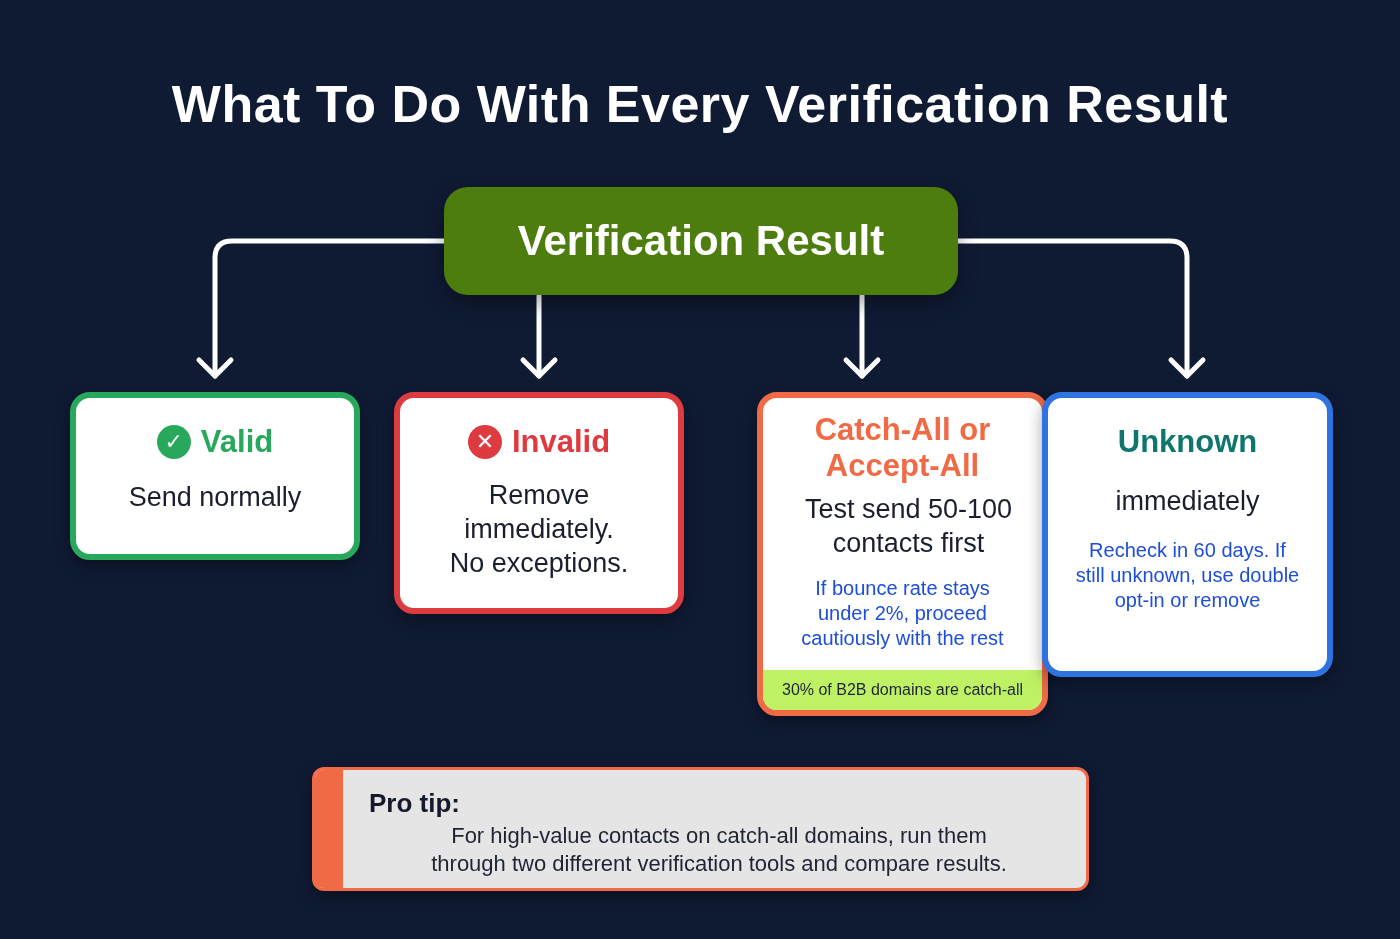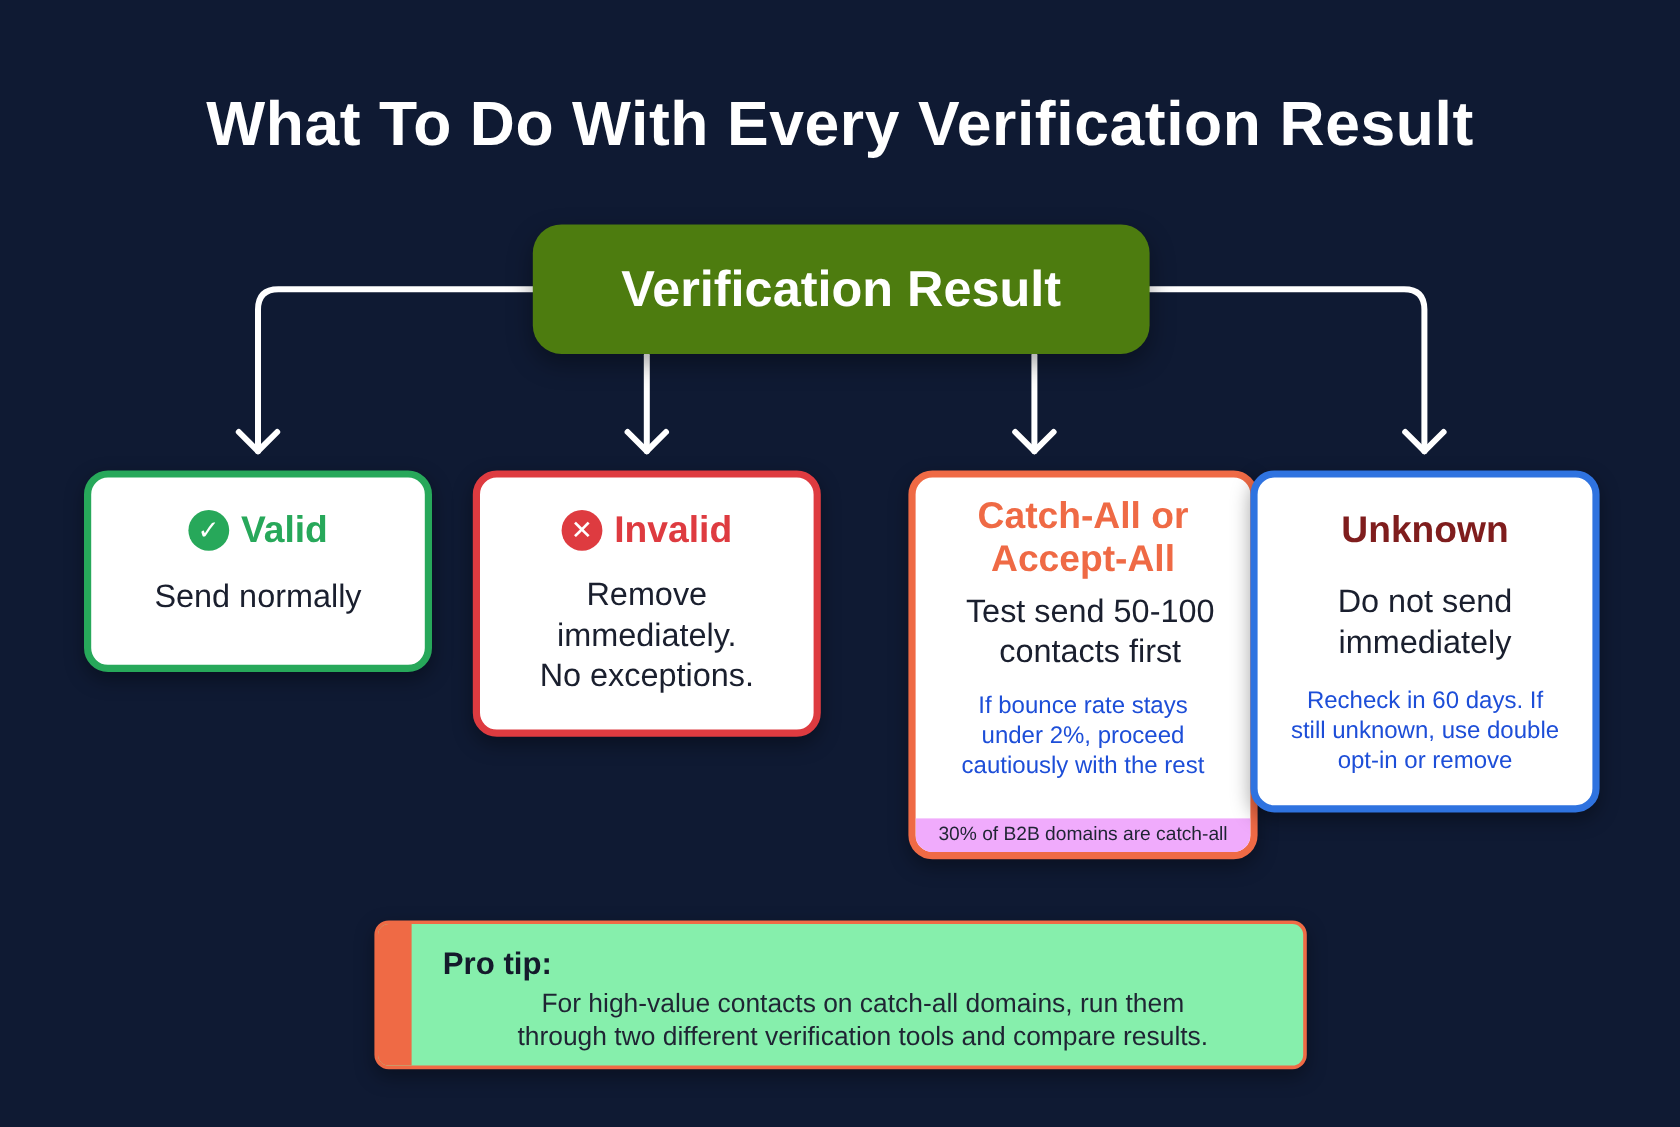--- a/index.html
+++ b/index.html
@@ -15,26 +15,26 @@
   .valid{left:70px;top:392px;width:290px;height:168px;border:6px solid #27a85a;}
   .valid .head{color:#27a85a;margin-top:26px;}
   .valid .main{margin-top:20px;}
   .invalid{left:394px;top:392px;width:290px;height:222px;border:6px solid #de3b40;}
   .invalid .head{color:#de3b40;margin-top:26px;}
   .invalid .main{margin-top:18px;}
   .catch{left:757px;top:392px;width:291px;height:324px;border:6px solid #ef6a45;}
   .catch .head{color:#ef6a45;display:block;line-height:36px;margin-top:14px;}
   .catch .main{margin-top:8px;padding-left:12px;}
   .catch .sub{margin-top:16px;}
-  .catch .foot{position:absolute;left:0;right:0;bottom:0;height:28px;background:#f0abfc;font-size:16px;color:#1f2433;display:flex;align-items:center;justify-content:center;}
+  .catch .foot{position:absolute;left:0;right:0;bottom:0;height:40px;background:#bef264;font-size:16px;color:#1f2433;display:flex;align-items:center;justify-content:center;}
   .unknown{left:1042px;top:392px;width:291px;height:285px;border:6px solid #2f73e0;}
-  .unknown .head{color:#7f1d1d;margin-top:26px;}
+  .unknown .head{color:#0f766e;margin-top:26px;}
   .unknown .main{margin-top:24px;}
   .unknown .sub{margin-top:20px;}
-  .tip{position:absolute;left:312px;top:767px;width:777px;height:124px;background:#86efac;border-radius:12px;box-sizing:border-box;border:3px solid #ef6a45;overflow:hidden;box-shadow:0 6px 16px rgba(0,0,0,0.35);}
+  .tip{position:absolute;left:312px;top:767px;width:777px;height:124px;background:#e5e5e5;border-radius:12px;box-sizing:border-box;border:3px solid #ef6a45;overflow:hidden;box-shadow:0 6px 16px rgba(0,0,0,0.35);}
   .tip .bar{position:absolute;left:0;top:0;bottom:0;width:28px;background:#ef6a45;}
   .tip .label{position:absolute;left:54px;top:18px;font-size:26px;font-weight:bold;color:#141a2b;}
   .tip .text{position:absolute;left:54px;top:52px;width:700px;font-size:22px;line-height:28px;color:#1f2433;text-align:center;}
 </style>
 </head>
 <body>
 
 <div class="title">What To Do With Every Verification Result</div>
 
 <svg class="connectors" viewBox="0 0 1400 939">
@@ -87,21 +87,20 @@
     <div>cautiously with the rest</div>
   </div>
   <div class="foot">30% of B2B domains are catch-all</div>
 </div>
 
 <div class="card unknown">
   <div class="head">
       <span>Unknown</span>
     </div>
   <div class="main">
-    <div>Do not send</div>
     <div>immediately</div>
   </div>
   <div class="sub">
     <div>Recheck in 60 days. If</div>
     <div>still unknown, use double</div>
     <div>opt-in or remove</div>
   </div>
 </div>
 
 <div class="tip">

